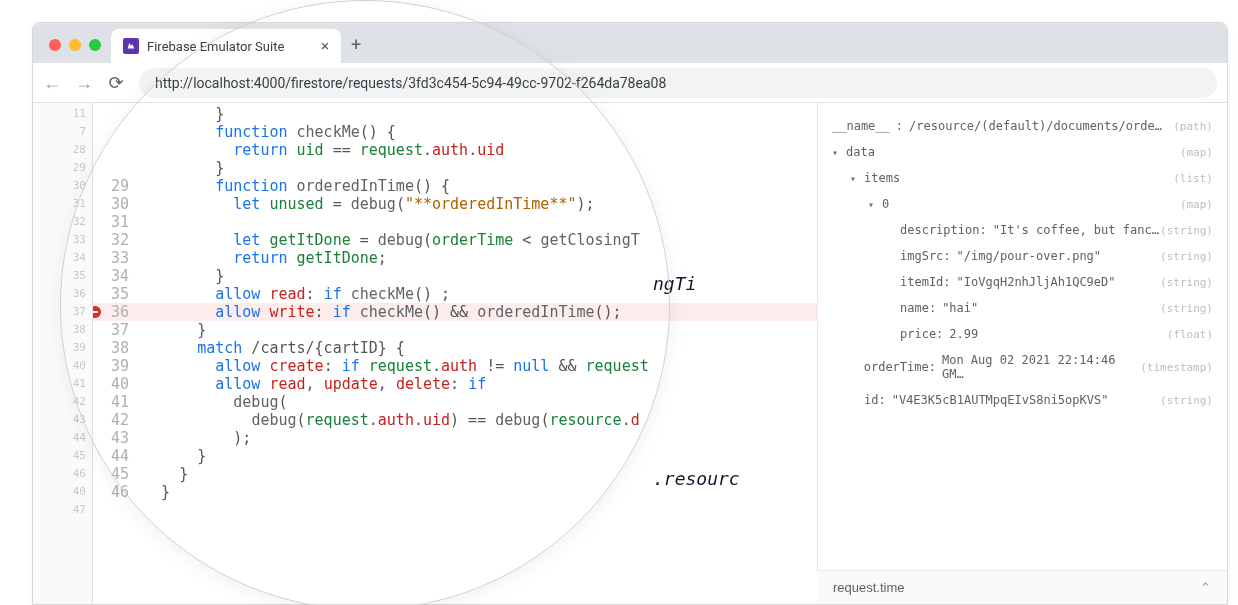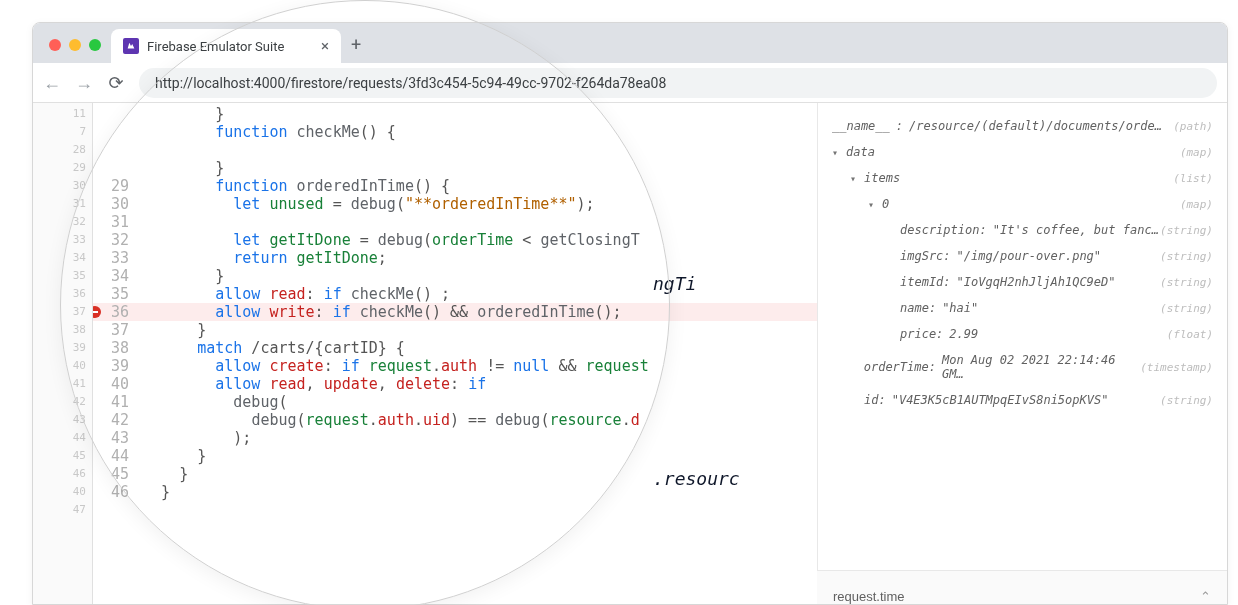--- a/index.html
+++ b/index.html
@@ -33,28 +33,28 @@
   .err-dot::after{content:"";width:6px;height:2px;background:#fff;}
   .code-row.hl { background:#fdecec;}
   .code { padding-left:4px;}
   .kw{color:#1a73e8;} .fn{color:#5f6368;} .id{color:#188038;} .prop{color:#c5221f;} .str{color:#b06000;} .op{color:#555;}
 
   .gutter-outer .og { font-family:Menlo,monospace; font-size:11px; color:#c8c8c8; text-align:right; padding-right:6px; line-height:18px;}
 
   .floats { position:absolute; font-family:Menlo,monospace; font-size:18px; color:#0f172a; pointer-events:none;font-style:italic;}
   .f1{left:560px; top:170px;} .f2{left:560px; top:365px;}
 
-  .data-panel { font-family:Menlo,Consolas,monospace; font-size:12px; color:#616161; padding:10px 14px 0 14px;font-style:italic;}
+  .data-panel { font-family:Menlo,Consolas,monospace; font-size:12px; color:#616161; padding:10px 14px 0 14px;}
   .drow { display:flex; align-items:center; padding:6px 0; }
   .drow .caret { width:14px; color:#757575; font-size:10px;}
   .drow .key { color:#616161; }
   .drow .val { color:#616161; margin-left:6px;}
   .drow .type { margin-left:auto; color:#bdbdbd; font-size:11px;}
   .indent1{padding-left:18px;} .indent2{padding-left:36px;} .indent3{padding-left:54px;}
-  .section-footer { position:absolute; bottom:0; right:0; width:410px; height:34px; border-top:1px solid #e8e8e8; background:#fafafa; display:flex; align-items:flex-end; padding:0 16px; font-size:13px; color:#616161; font-family:-apple-system,sans-serif;}
+  .section-footer { position:absolute; bottom:0; right:0; width:410px; height:34px; border-top:1px solid #e8e8e8; background:#fafafa; display:flex; align-items:center; padding:0 16px; font-size:13px; color:#616161; font-family:-apple-system,sans-serif;}
   .section-footer .chev { margin-left:auto; color:#9e9e9e;}
 
   .lens { position:absolute; width:610px; height:610px; left:60px; top:0; border:1px solid #d0d0d0; border-radius:50%; background:rgba(255,255,255,0); box-shadow:0 4px 20px rgba(0,0,0,.06); pointer-events:none;}
 </style>
 </head>
 <body>
 
 <div class="chrome-window">
   <div class="tab-strip">
     <div class="traffic-lights">
@@ -109,21 +109,21 @@
         <div class="og">46</div>
         <div class="og"></div>
         <div class="og">40</div>
         <div class="og">47</div>
       </div>
 
     <div class="code-panel">
       <div class="code-area" id="code-area">
           <div class="code-row"><div class="ln"></div><div class="code">        <span class="op">}</span></div></div>
           <div class="code-row"><div class="ln"></div><div class="code">        <span class="kw">function</span> <span class="fn">checkMe</span>() {</div></div>
-          <div class="code-row"><div class="ln"></div></div>
+          <div class="code-row"><div class="ln"></div><div class="code">          <span class="kw">return</span> <span class="id">uid</span> == <span class="id">request</span>.<span class="prop">auth</span>.<span class="prop">uid</span></div></div>
           <div class="code-row"><div class="ln"></div><div class="code">        <span class="op">}</span></div></div>
           <div class="code-row"><div class="ln">29</div><div class="code">        <span class="kw">function</span> <span class="fn">orderedInTime</span>() {</div></div>
           <div class="code-row"><div class="ln">30</div><div class="code">          <span class="kw">let</span> <span class="id">unused</span> = <span class="fn">debug</span>(<span class="str">"**orderedInTime**"</span>);</div></div>
           <div class="code-row"><div class="ln">31</div></div>
           <div class="code-row"><div class="ln">32</div><div class="code">          <span class="kw">let</span> <span class="id">getItDone</span> = <span class="fn">debug</span>(<span class="id">orderTime</span> &lt; <span class="fn">getClosingT</span></div></div>
           <div class="code-row"><div class="ln">33</div><div class="code">          <span class="kw">return</span> <span class="id">getItDone</span>;</div></div>
           <div class="code-row"><div class="ln">34</div><div class="code">        <span class="op">}</span></div></div>
           <div class="code-row"><div class="ln">35</div><div class="code">        <span class="kw">allow</span> <span class="prop">read</span>: <span class="kw">if</span> <span class="fn">checkMe</span>() ;</div></div>
           <div class="code-row hl"><div class="ln">36<span class="err-dot"></span></div><div class="code">        <span class="kw">allow</span> <span class="prop">write</span>: <span class="kw">if</span> <span class="fn">checkMe</span>() &amp;&amp; <span class="fn">orderedInTime</span>();</div></div>
           <div class="code-row"><div class="ln">37</div><div class="code">      <span class="op">}</span></div></div>

